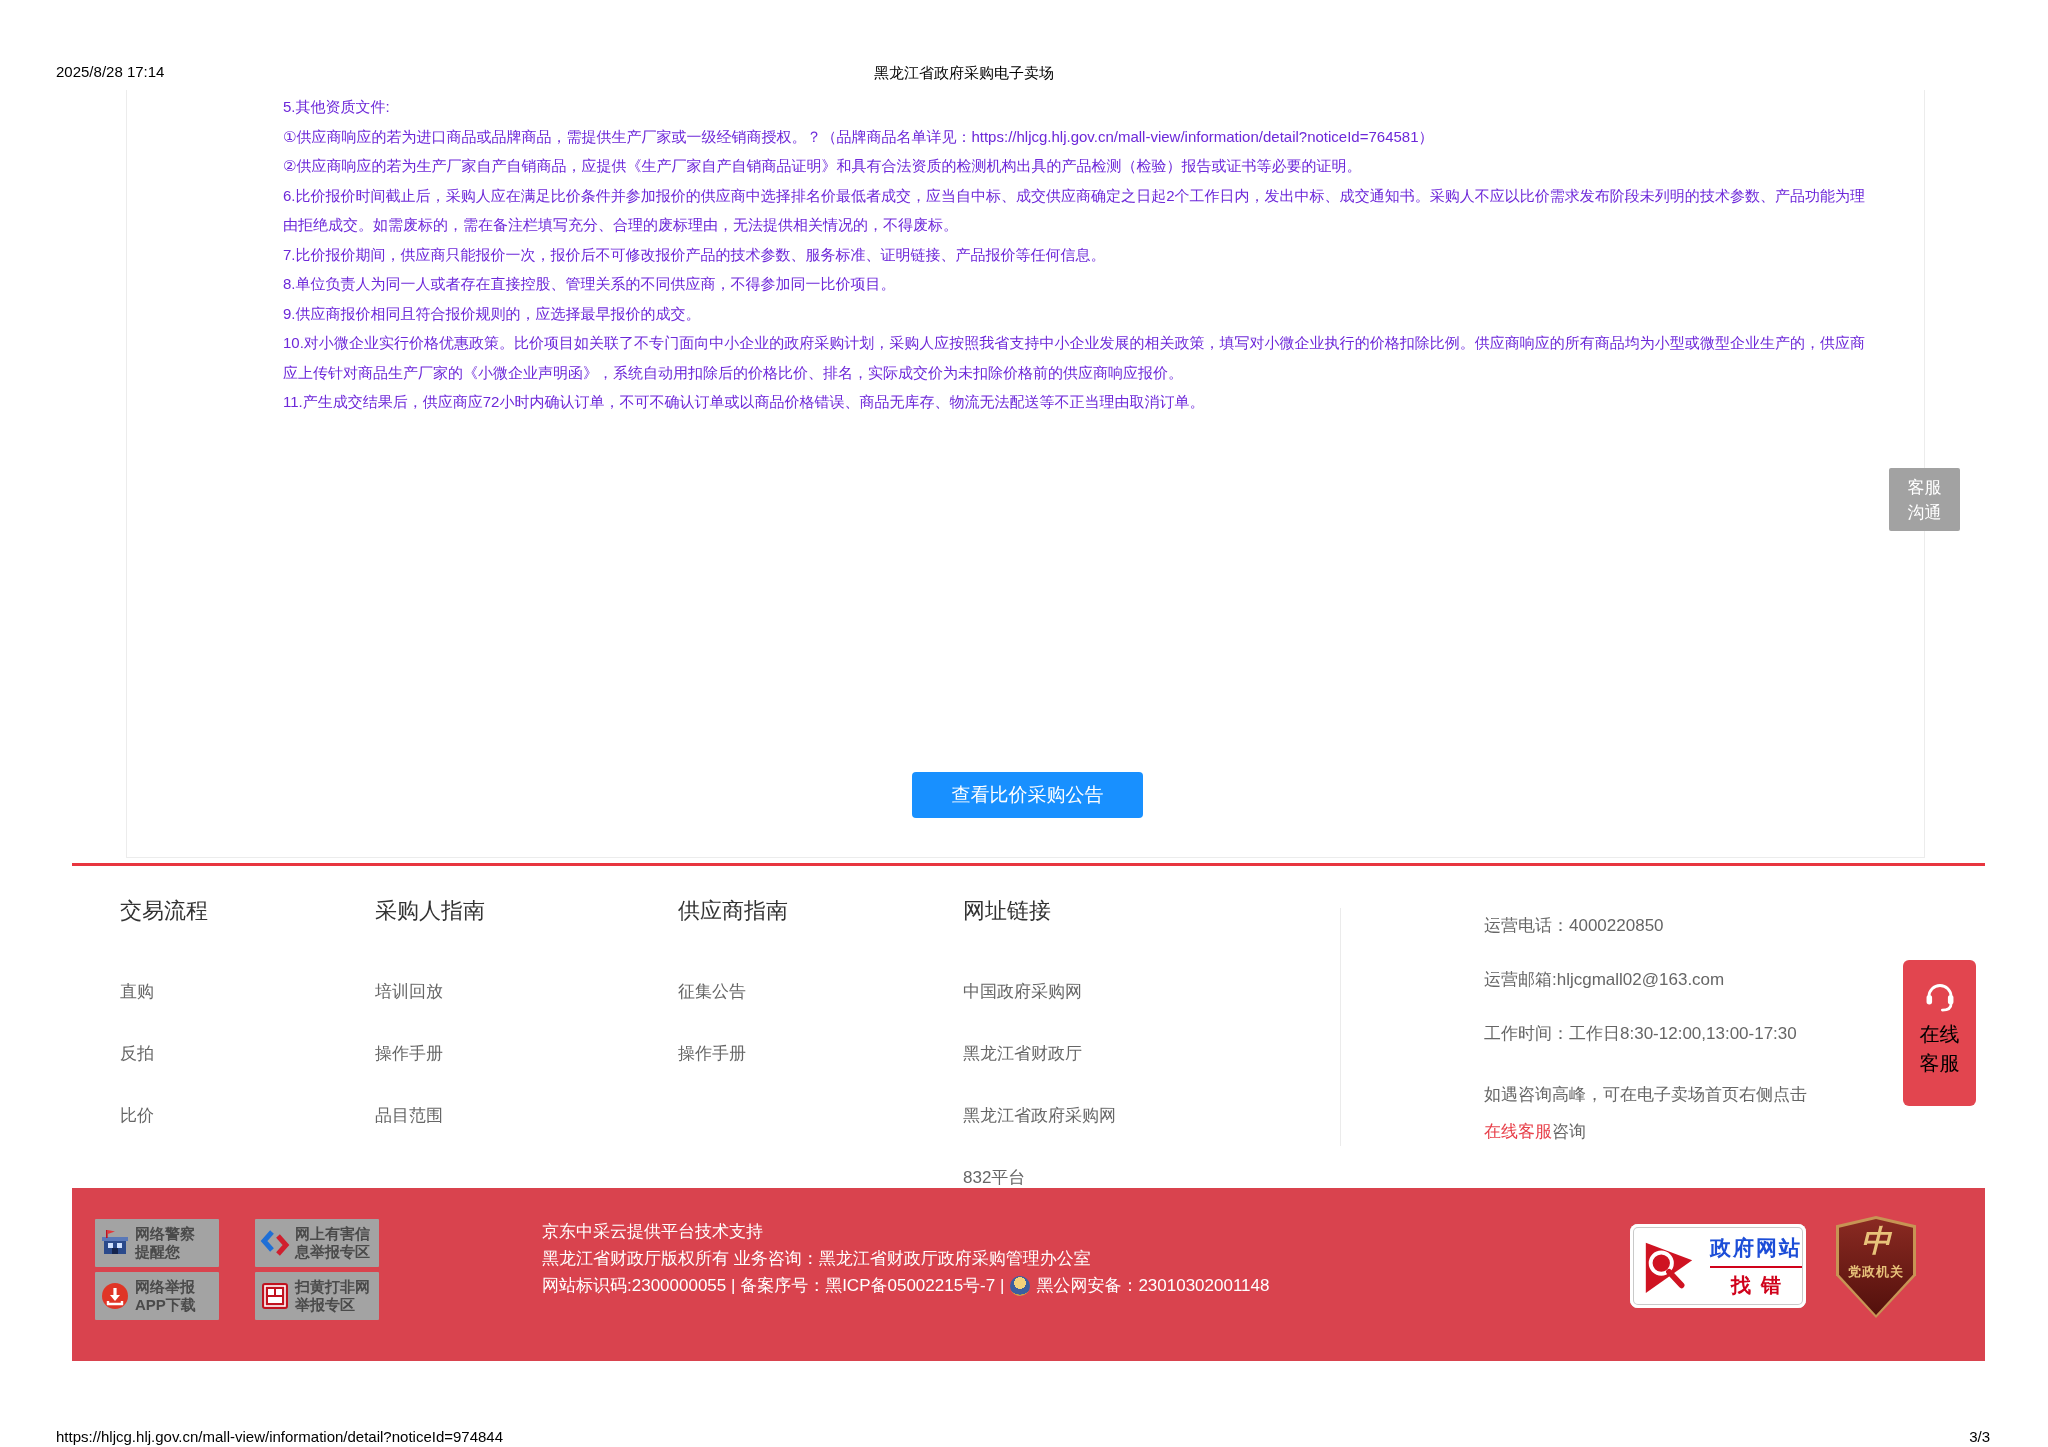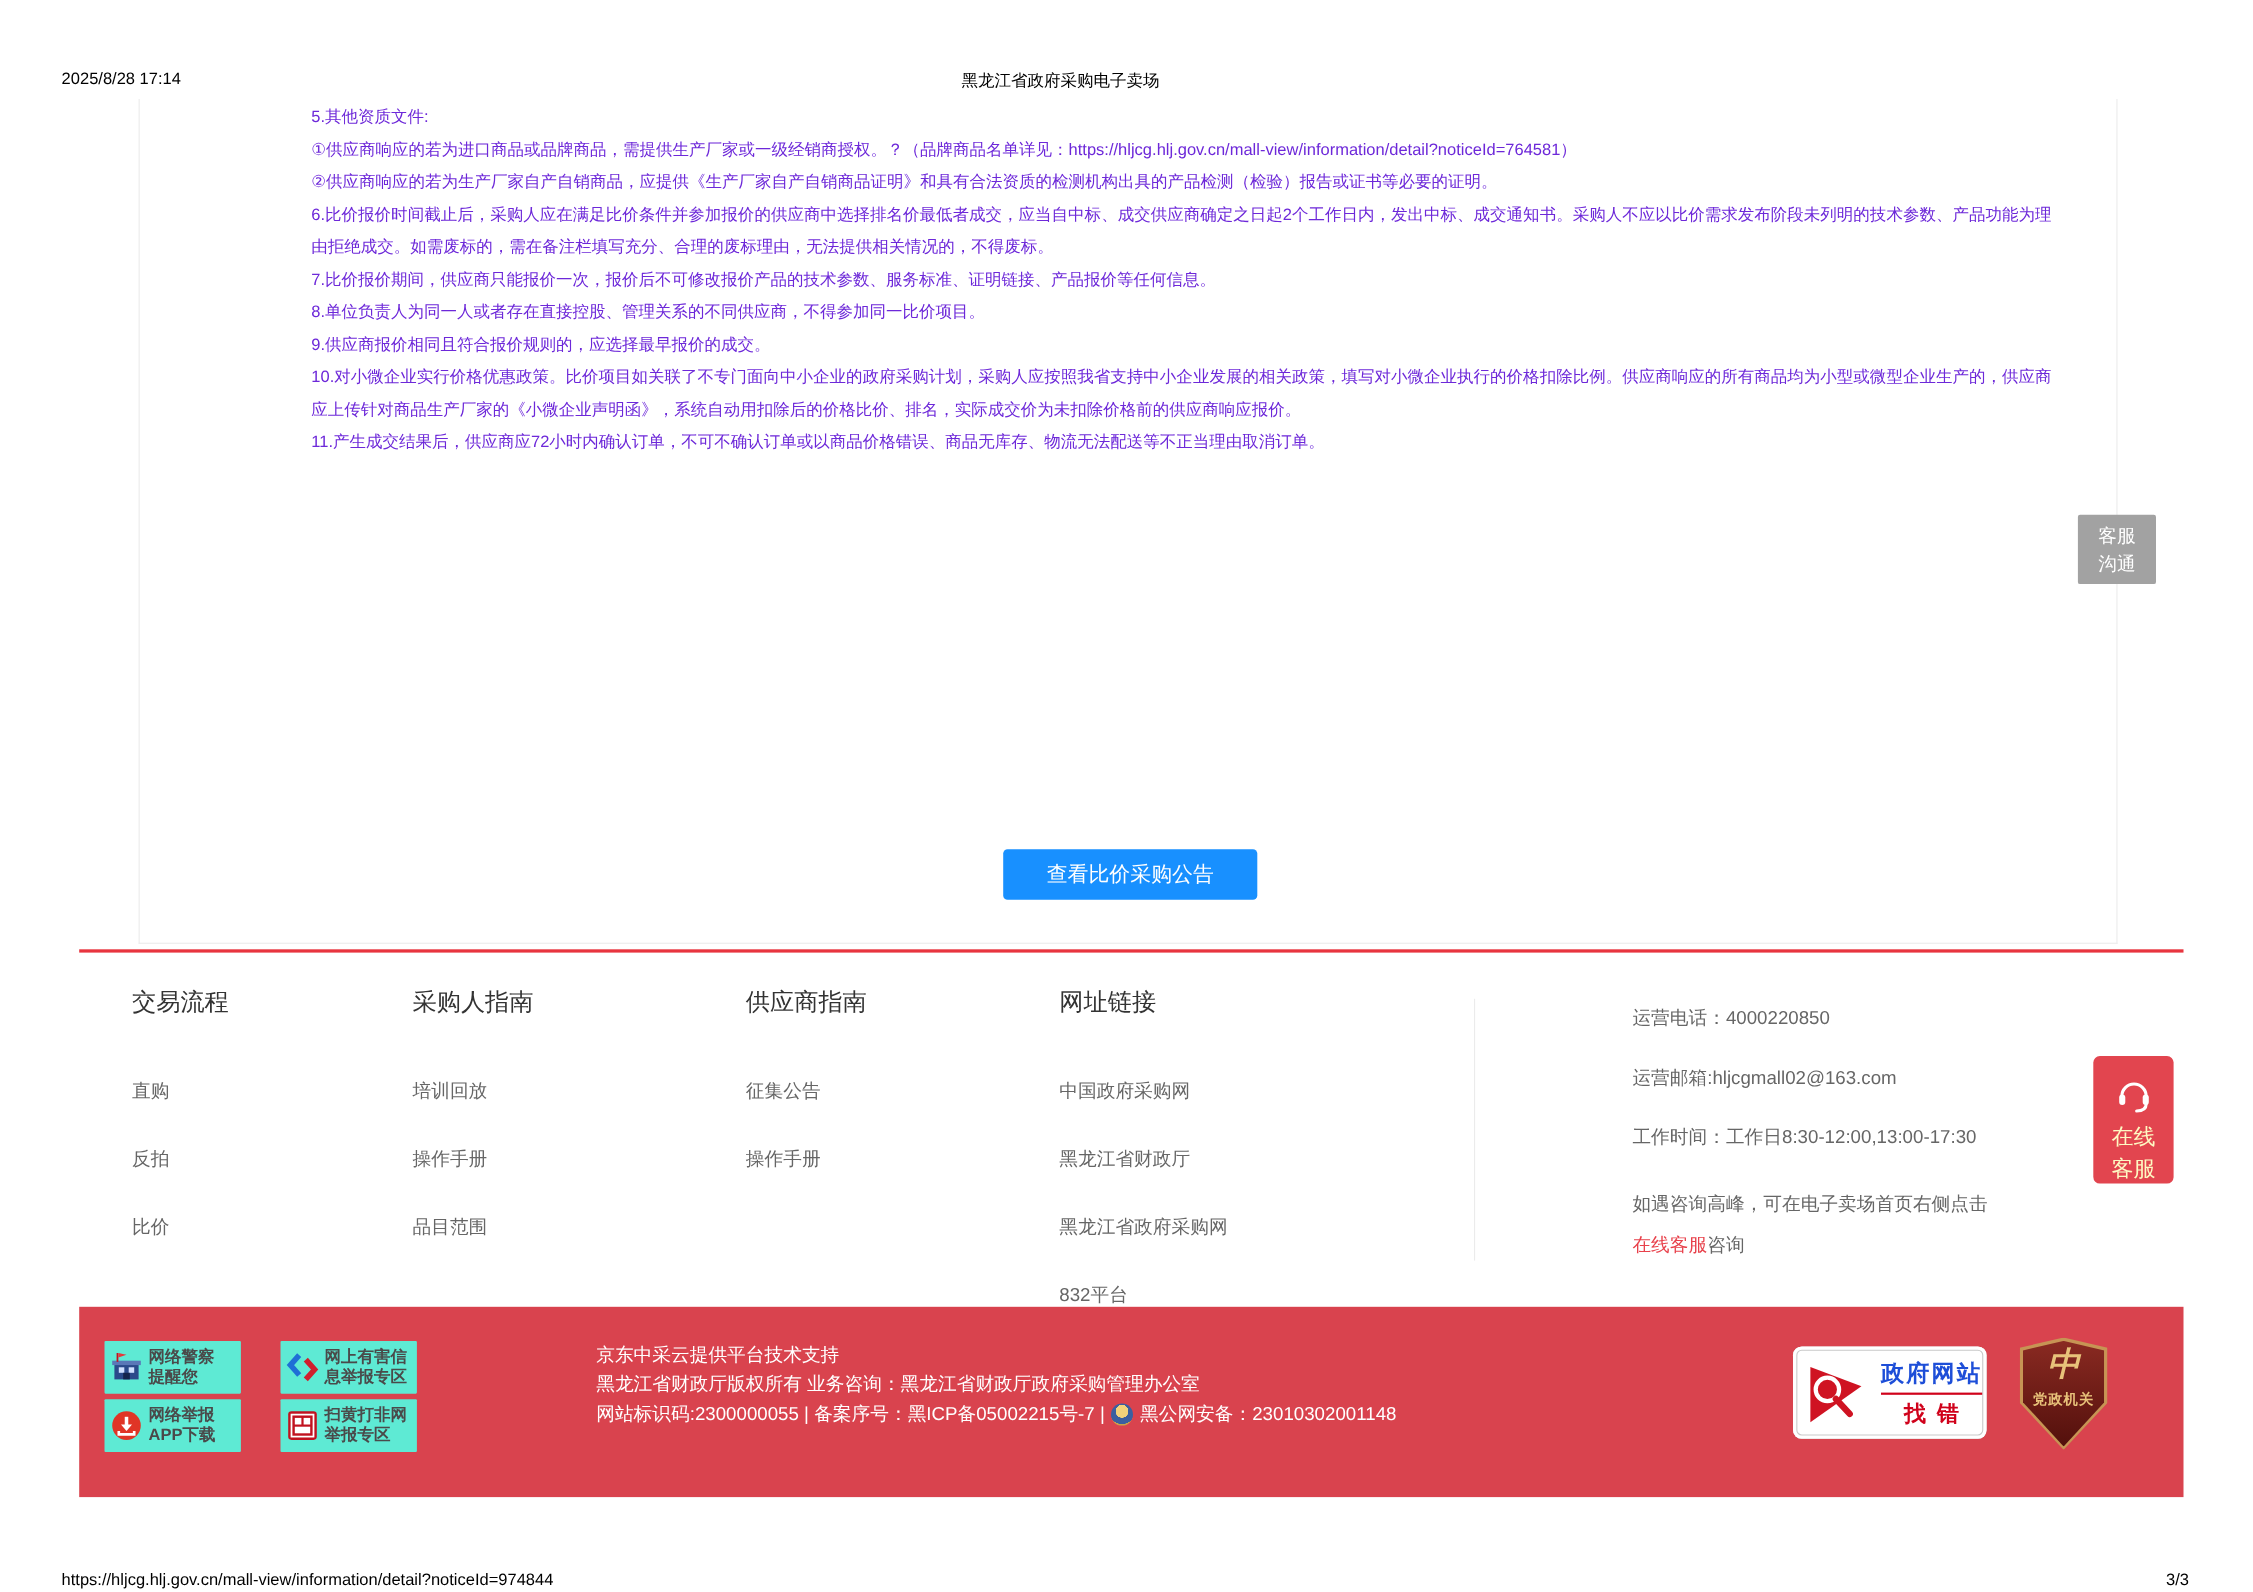--- a/index.html
+++ b/index.html
@@ -36,22 +36,22 @@
     font-family:inherit;
   }
 
   
   .kefu-side{
     left:1889px;top:432px;width:71px;height:63px;background:#a2a2a2;
     color:#fff;font-size:17px;line-height:25px;text-align:center;
     padding-top:7px;box-sizing:border-box;border-radius:2px;cursor:pointer;
   }
   .online-service{
-    left:1903px;top:924px;width:73px;height:116px;background:#e2454f;
-    border-radius:6px;color:#fef9c3;text-align:center;cursor:pointer;
+    left:1903px;top:924px;width:73px;height:146px;background:#e2454f;
+    border-radius:6px;color:#000000;text-align:center;cursor:pointer;
   }
   .online-service svg{margin:16px auto 6px;display:block;}
   .online-service .t{font-size:20px;line-height:29px;}
 
   
   .red-line{left:72px;top:827px;width:1913px;height:3px;background:#e8353f;}
 
   
   .fcol{top:860px;}
   .fcol .ft{font-size:22px;line-height:30px;color:#333;font-weight:500;margin-bottom:54px;}
@@ -59,21 +59,21 @@
   .fdivider{left:1340px;top:872px;width:1px;height:238px;background:#ebebeb;}
   .contact{left:1484px;top:878px;width:430px;font-size:17px;color:#666;}
   .contact .cl{line-height:24px;margin-bottom:30px;}
   .contact .notice{line-height:37px;margin-bottom:0;}
   .contact .link{color:#e8414b;cursor:pointer;}
 
   
   .redbar{left:72px;top:1152px;width:1913px;height:173px;background:#d9434e;}
   .badges{position:absolute;left:23px;top:31px;display:grid;grid-template-columns:152px 152px;grid-gap:5px 8px;}
   .badge{
-    width:124px;height:48px;background:#5eead4;display:flex;align-items:center;
+    width:124px;height:48px;background:#a3a3a3;display:flex;align-items:center;
     cursor:pointer;border-radius:1px;
   }
   .badge .bic{width:40px;display:flex;justify-content:center;}
   .badge .btx{font-size:15px;line-height:18px;color:#4a4a4a;font-weight:600;}
   .rb-center{position:absolute;left:470px;top:30px;color:#fff;font-size:17px;}
   .rb-center .rl{line-height:27px;display:flex;align-items:center;}
   .emblem{
     display:inline-block;width:20px;height:20px;border-radius:50%;
     background:radial-gradient(circle at 50% 35%,#f3d27a 0 35%,#3b5fa0 36% 70%,#caa24a 71%);
     margin:0 6px;vertical-align:middle;flex:none;

